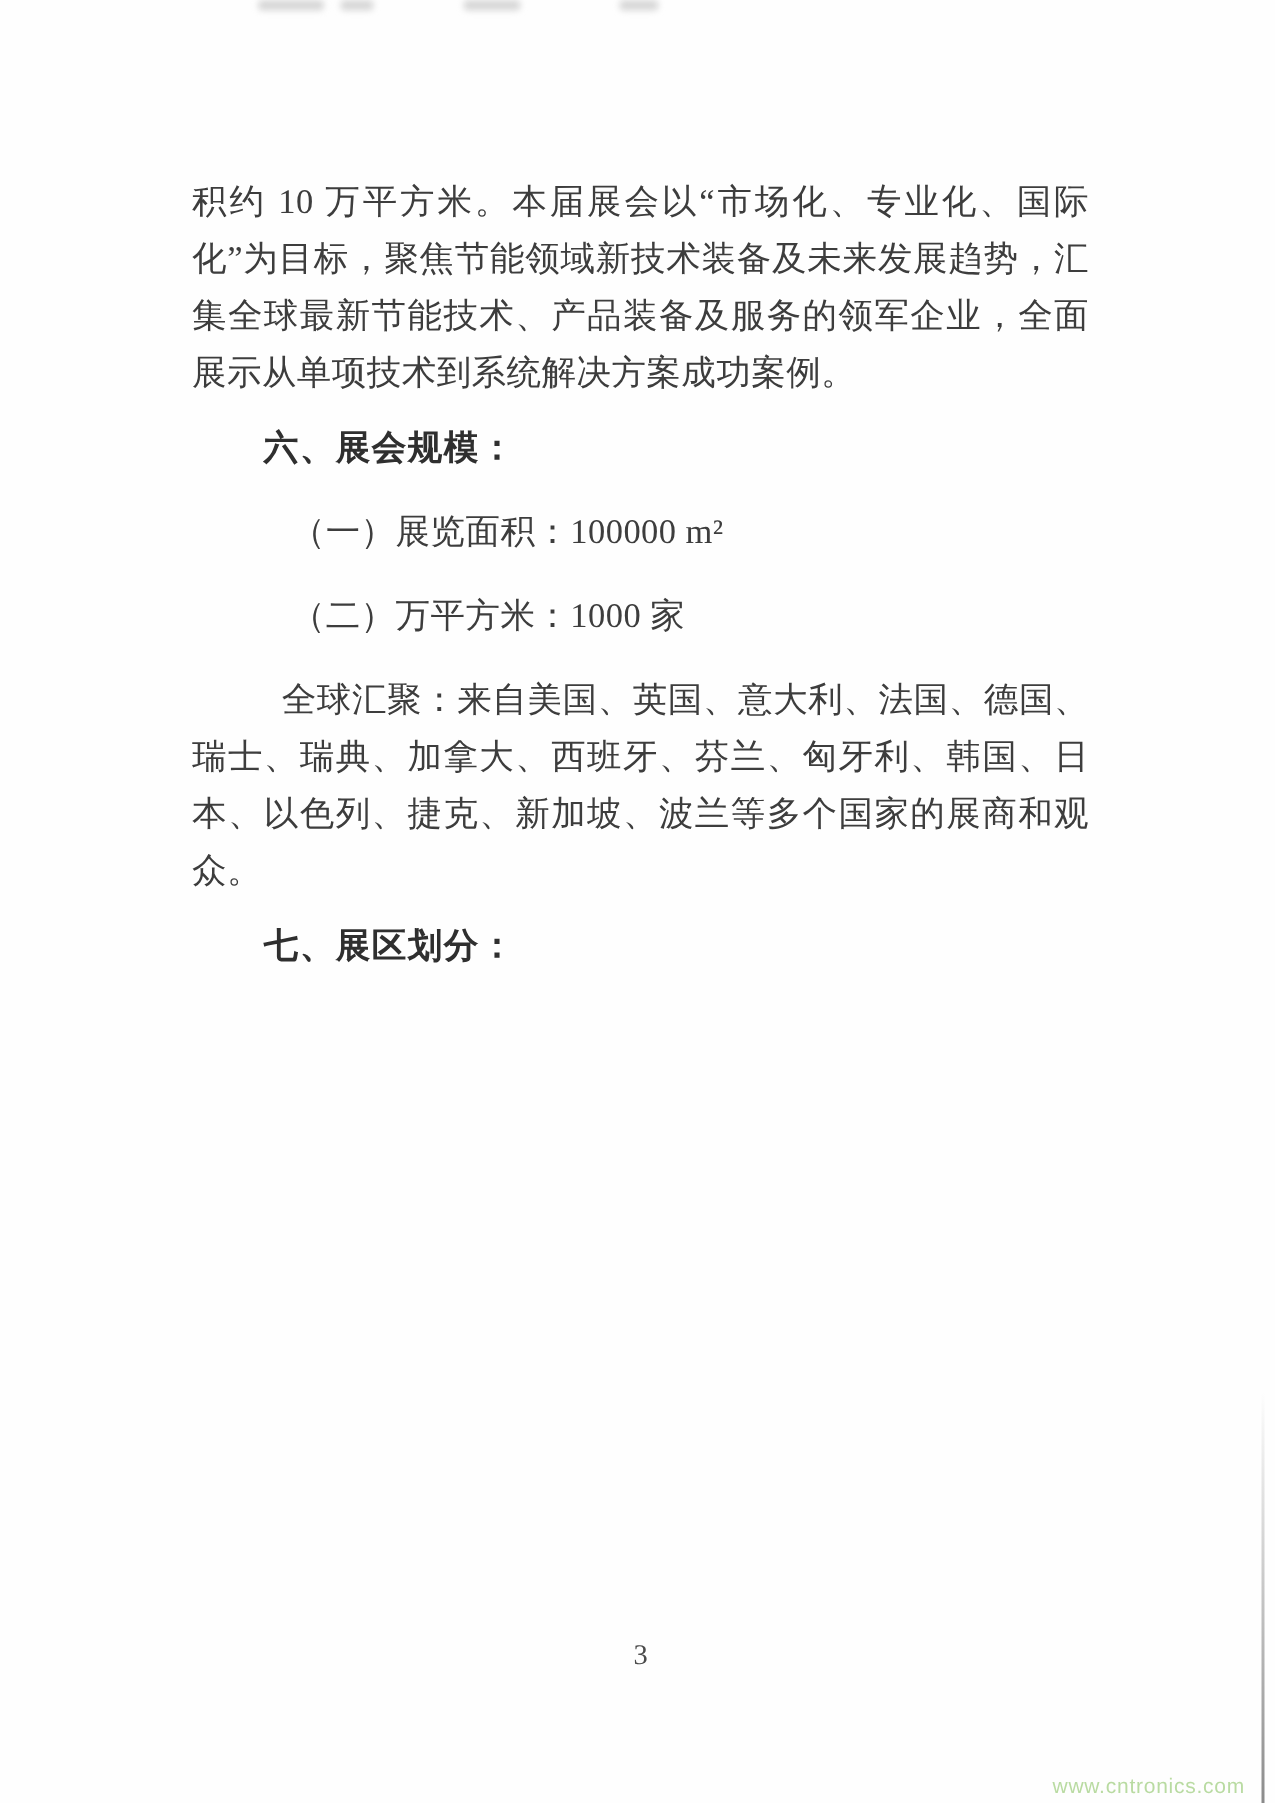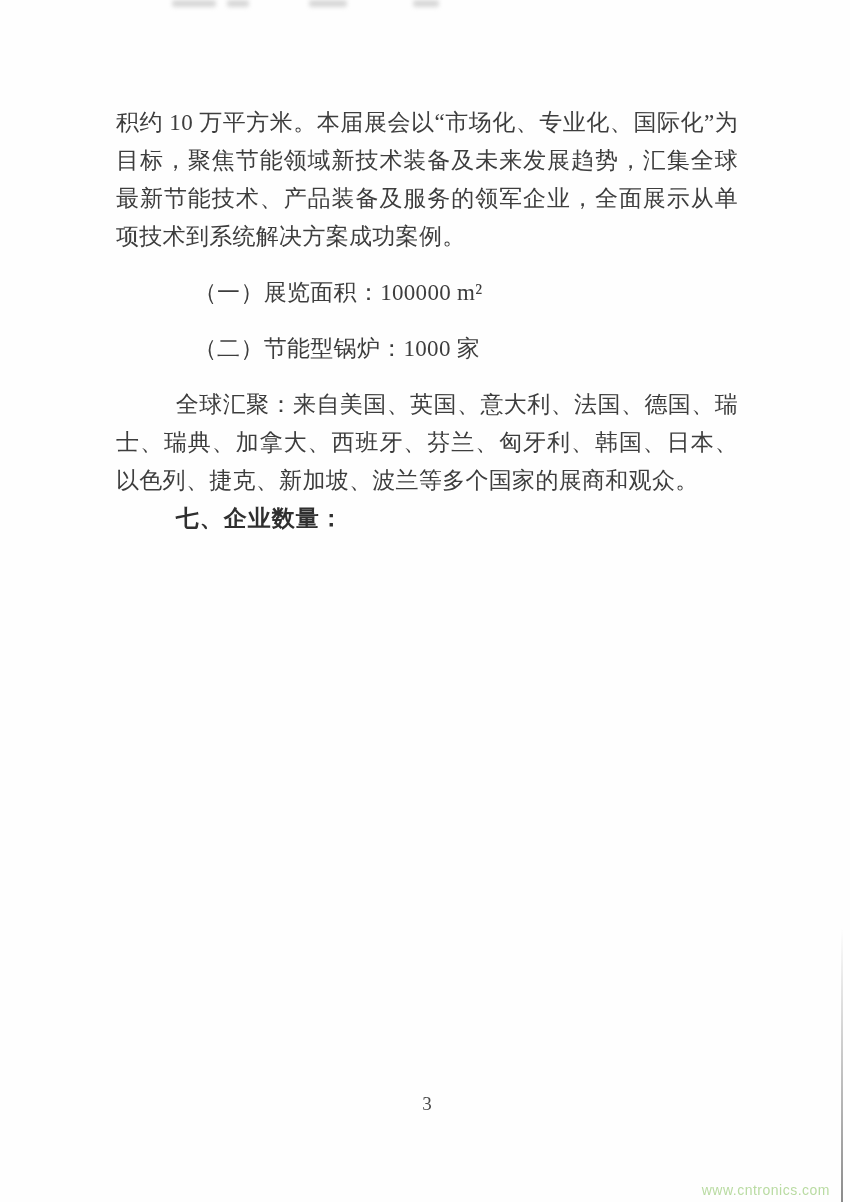--- a/index.html
+++ b/index.html
@@ -21,21 +21,21 @@
     left: 116px;
     top: 104px;
     width: 622px;
     font-size: 23px;
     line-height: 38px;
     text-align: justify;
     text-align-last: left;
     letter-spacing: 0.3px;
   }
   .para {
-    margin: 0;
+    margin: 12px;
     text-align: justify;
     text-align-last: left;
   }
   .indent-2 { text-indent: 2.6em; }
   .indent-3 { text-indent: 3em; }
   .heading {
     margin: 0;
     font-size: 23px;
     line-height: 38px;
     font-weight: bold;
@@ -93,27 +93,28 @@
 
   <div class="smudge smudge-1"></div>
   <div class="smudge smudge-2"></div>
   <div class="smudge smudge-3"></div>
   <div class="smudge smudge-4"></div>
 
   <div class="doc-content">
 
     <p class="para">积约 10 万平方米。本届展会以“市场化、专业化、国际化”为目标，聚焦节能领域新技术装备及未来发展趋势，汇集全球最新节能技术、产品装备及服务的领军企业，全面展示从单项技术到系统解决方案成功案例。</p>
 
+    <h3 class="heading">六、展会规模：</h3>
 
     <p class="scale-item">（一）展览面积：100000 m²</p>
-    <p class="scale-item">（二）节能型锅炉：1000 家</p>
+    <p class="scale-item">（二）万平方米：1000 家</p>
 
     <p class="para indent-2">全球汇聚：来自美国、英国、意大利、法国、德国、瑞士、瑞典、加拿大、西班牙、芬兰、匈牙利、韩国、日本、以色列、捷克、新加坡、波兰等多个国家的展商和观众。</p>
 
-    <h3 class="heading">七、企业数量：</h3>
+    <h3 class="heading">七、展区划分：</h3>
 
 
   </div>
 
   <div class="page-number">3</div>
 
   <div class="watermark">www.cntronics.com</div>
 
   <div class="scan-edge-line"></div>
 

